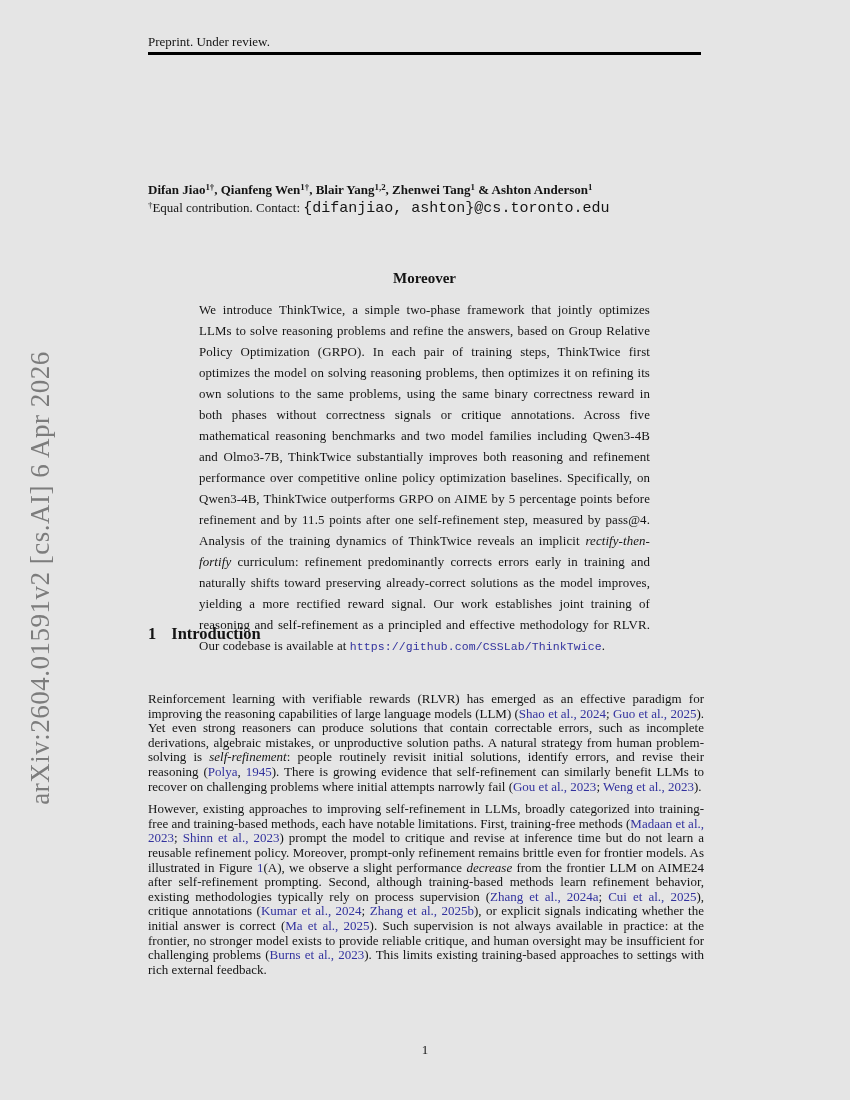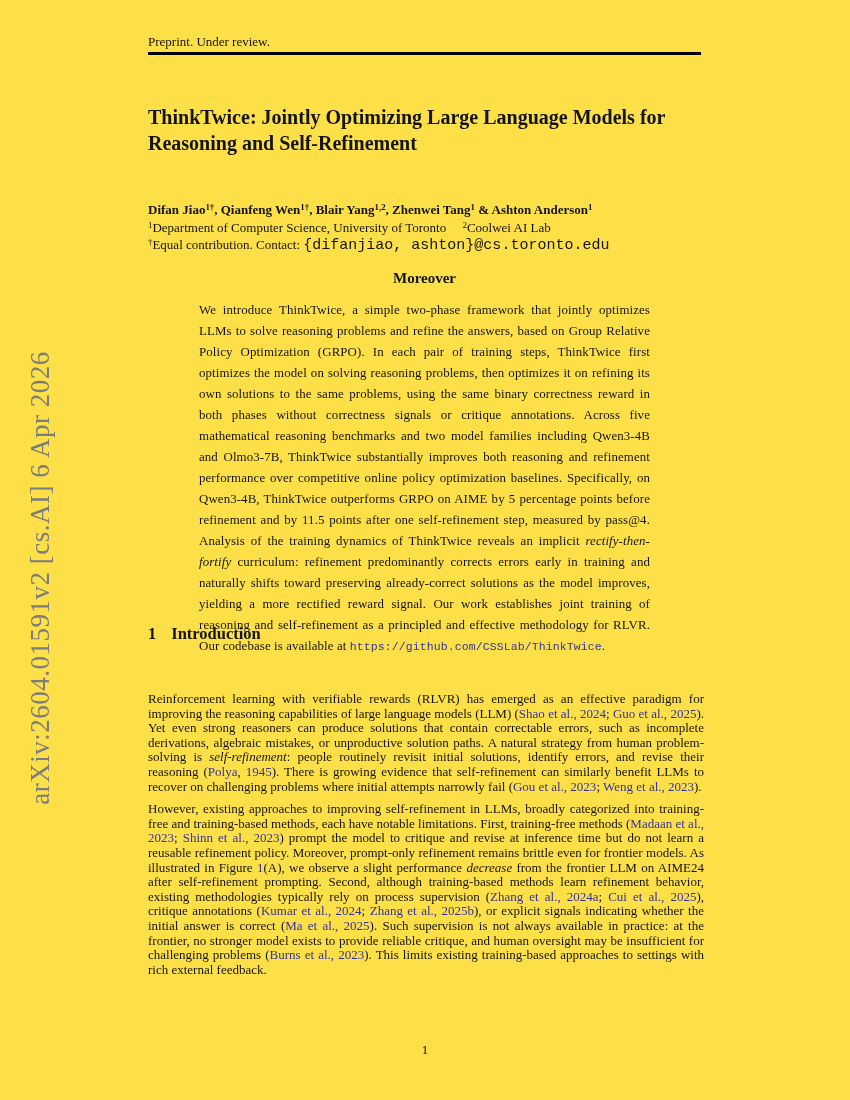--- a/index.html
+++ b/index.html
@@ -5,21 +5,21 @@
   :root{
     --text:#141414;
     --link:#32329e;
     --watermark:#7c7c7c;
     --rule:#000000;
   }
   html,body{margin:0;padding:0;background:#ffffff;}
   .page{
     position:relative;
     width:850px;height:1100px;
-    background:#fde047;
+    background:#e5e5e5;
     font-family:"Liberation Serif", serif;
     color:var(--text);
     overflow:hidden;
   }
   .header-text{
     position:absolute;left:148px;top:34px;
     font-size:13px;
   }
   .header-rule{
     position:absolute;left:148px;top:52px;
@@ -32,21 +32,21 @@
     font-size:27px;
     color:var(--watermark);
     letter-spacing:0.5px;
   }
   .paper-title{
     position:absolute;left:148px;top:104px;width:568px;
     font-size:20px;font-weight:bold;line-height:26px;
   }
   .author-block{
     position:absolute;left:148px;top:182px;width:560px;
-    font-size:13px;line-height:16.5px;margin-top:20px;
+    font-size:13px;line-height:16.5px;
   }
   .abstract{
     position:absolute;left:199px;top:270px;width:451px;
   }
   .abstract-heading{
     text-align:center;
     font-size:15px;font-weight:bold;
     margin:0 0 13px 0;
   }
   .abstract-body{
@@ -86,25 +86,23 @@
 </head>
 <body>
 
 <div class="page">
 
   <div class="header-text">Preprint. Under review.</div>
   <div class="header-rule"></div>
 
   <div class="watermark">arXiv:2604.01591v2  [cs.AI]  6 Apr 2026</div>
 
-  <h1 class="paper-title" style="margin:0;">ThinkTwice: Jointly Optimizing Large Language Models for Reasoning and Self-Refinement</h1>
 
   <div class="author-block">
     <div><span class="seg-b">Difan Jiao</span><span class="seg-bsup">1†</span><span class="seg-b">, </span><span class="seg-b">Qianfeng Wen</span><span class="seg-bsup">1†</span><span class="seg-b">, </span><span class="seg-b">Blair Yang</span><span class="seg-bsup">1,2</span><span class="seg-b">, </span><span class="seg-b">Zhenwei Tang</span><span class="seg-bsup">1</span><span class="seg-b"> &amp; </span><span class="seg-b">Ashton Anderson</span><span class="seg-bsup">1</span></div>
-    <div><span class="seg-sup">1</span><span class="seg-p">Department of Computer Science, University of Toronto</span><span class="seg-p">&nbsp;&nbsp;&nbsp;&nbsp;&nbsp;</span><span class="seg-sup">2</span><span class="seg-p">Coolwei AI Lab</span></div>
     <div><span class="seg-sup">†</span><span class="seg-p">Equal contribution. Contact: </span><span class="seg-mono">{difanjiao, ashton}@cs.toronto.edu</span></div>
   </div>
 
   <div class="abstract">
     <div class="abstract-heading">Moreover</div>
     <div class="abstract-body para"><span class="seg-p">We introduce ThinkTwice, a simple two-phase framework that jointly optimizes LLMs to solve reasoning problems and refine the answers, based on Group Relative Policy Optimization (GRPO). In each pair of training steps, ThinkTwice first optimizes the model on solving reasoning problems, then optimizes it on refining its own solutions to the same problems, using the same binary correctness reward in both phases without correctness signals or critique annotations. Across five mathematical reasoning benchmarks and two model families including Qwen3-4B and Olmo3-7B, ThinkTwice substantially improves both reasoning and refinement performance over competitive online policy optimization baselines. Specifically, on Qwen3-4B, ThinkTwice outperforms GRPO on AIME by 5 percentage points before refinement and by 11.5 points after one self-refinement step, measured by pass@4. Analysis of the training dynamics of ThinkTwice reveals an implicit </span><span class="seg-i">rectify-then-fortify</span><span class="seg-p"> curriculum: refinement predominantly corrects errors early in training and naturally shifts toward preserving already-correct solutions as the model improves, yielding a more rectified reward signal. Our work establishes joint training of reasoning and self-refinement as a principled and effective methodology for RLVR. Our codebase is available at </span><span class="seg-monolink">https://github.com/CSSLab/ThinkTwice</span><span class="seg-p">.</span></div>
   </div>
 
   <div class="section-heading">
     <span class="section-number">1</span><span class="section-title">Introduction</span>

